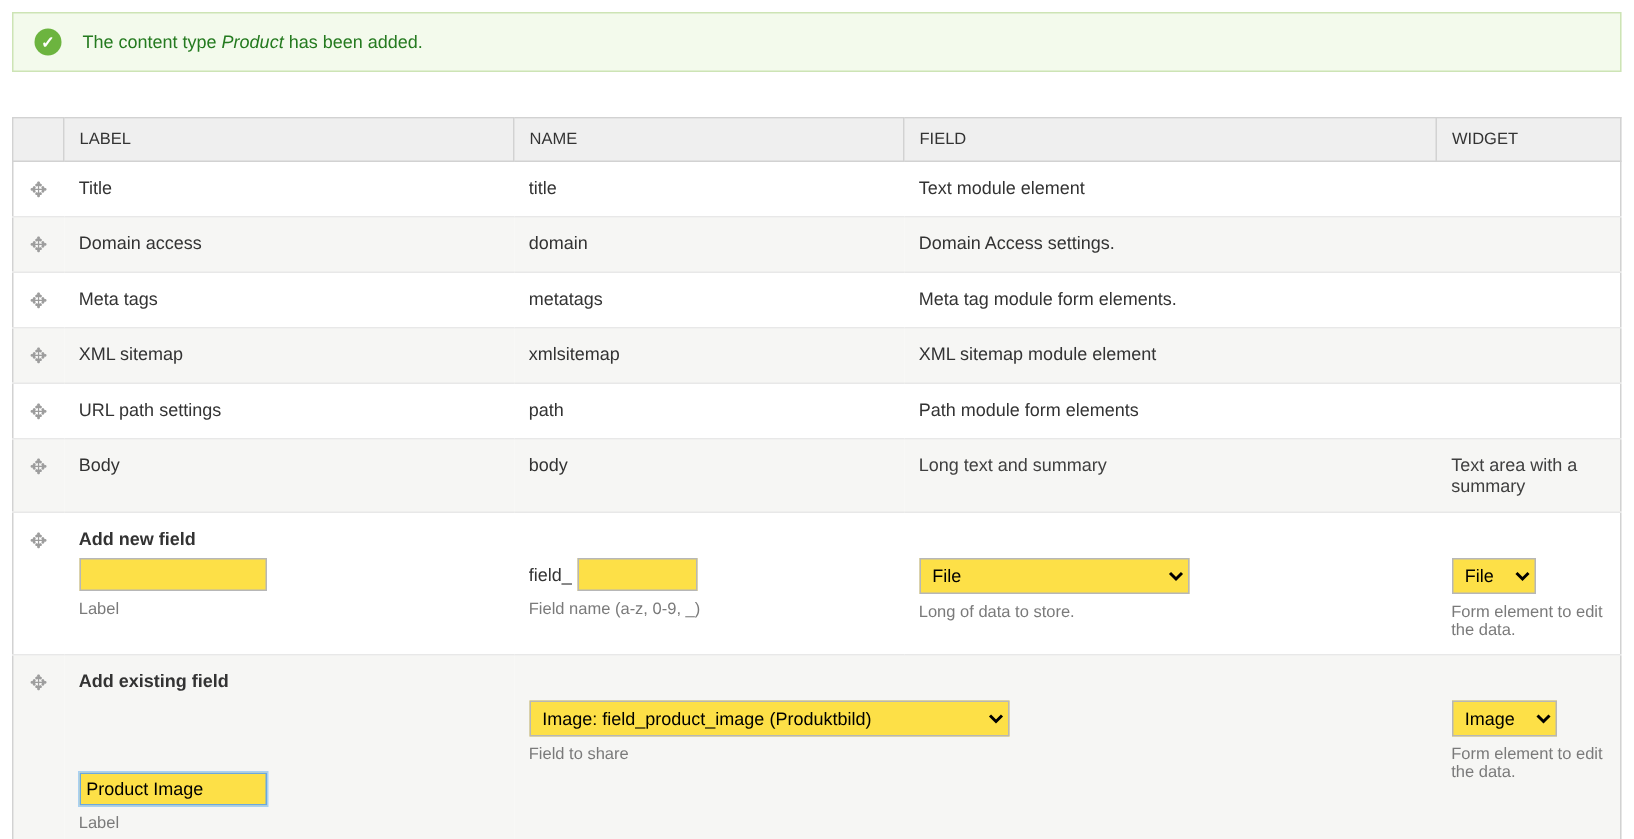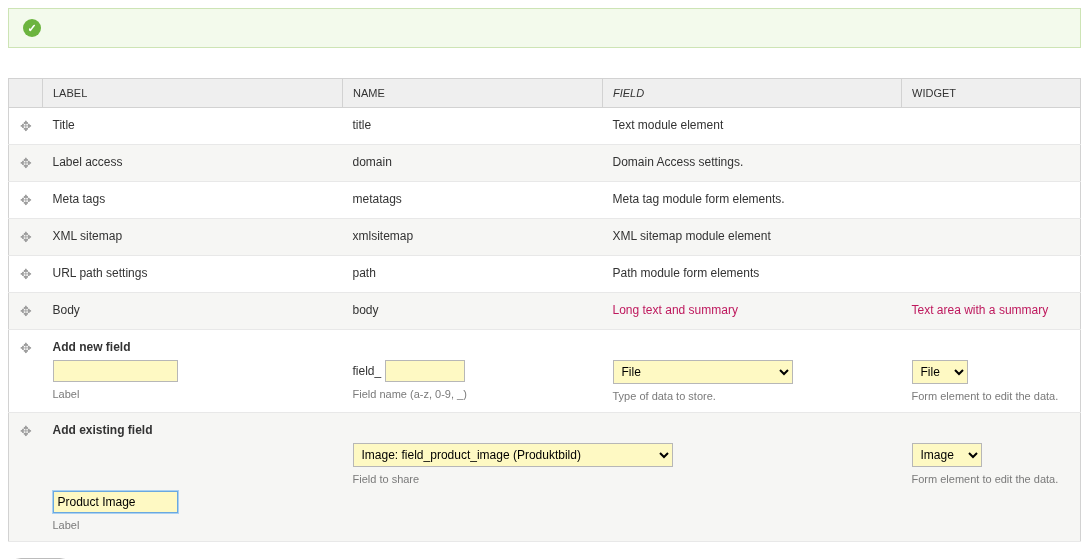--- a/index.html
+++ b/index.html
@@ -60,33 +60,33 @@
   table.fields tbody tr.add-existing {
     background: #f6f6f4;
   }
   table.fields tbody td {
     padding: 10px 10px;
     vertical-align: top;
     font-size: 12px;
   }
   .drag-cell { width: 34px; text-align: center; color: #9d9d9d; }
   .drag-handle { cursor: move; font-size: 14px; color: #9d9d9d; user-select: none; }
-  a.link { color: #be185d; text-decoration: none; }
+  a.link { color: #404040; text-decoration: none; }
   .col-label { width: 300px; }
   .col-name  { width: 260px; }
-  .col-field { width: 299px; font-style: italic; }
+  .col-field { width: 355px; }
   .col-widget{ }
   .section-head { font-weight: bold; margin-bottom: 6px; }
   .help { font-size: 11px; color: #7a7a7a; margin-top: 6px; }
   input[type="text"], select {
     font-family: inherit;
     font-size: 12px;
     padding: 3px 4px;
     border: 1px solid #b7b7b7;
-    background: #fef9c3;
+    background: #fde047;
   }
   input.label-input { width: 125px; }
   input.label-input.focused { border-color: #6aa8e0; outline: 1px solid #aad1f1; margin-top: 48px; }
   input.name-input { width: 80px; }
   .field-prefix { font-size: 12px; }
   select.type-select { width: 180px; }
   select.widget-select { width: 56px; }
   select.widget-select-img { width: 70px; }
   select.share-select { width: 320px; }
   .save-row { margin-top: 16px; }
@@ -99,20 +99,23 @@
     font-size: 12px;
     color: #454545;
     cursor: pointer;
   }
 </style>
 </head>
 <body>
 
 <div class="status-msg">
   <span class="check-icon">✓</span>
+  <span>
+    <span>The content type </span><em>Product</em><span> has been added.</span>
+  </span>
 </div>
 
 <table class="fields">
   <thead>
     <tr>
       <th class="drag-cell"></th>
       <th class="col-label">LABEL</th>
       <th class="col-name">NAME</th>
       <th class="col-field">FIELD</th>
       <th class="col-widget">WIDGET</th>
@@ -122,21 +125,21 @@
 
     <tr>
       <td class="drag-cell"><span class="drag-handle">✥</span></td>
       <td>Title</td>
       <td>title</td>
       <td>Text module element</td>
       <td></td>
     </tr>
     <tr>
       <td class="drag-cell"><span class="drag-handle">✥</span></td>
-      <td>Label access</td>
+      <td>Domain access</td>
       <td>domain</td>
       <td>Domain Access settings.</td>
       <td></td>
     </tr>
     <tr>
       <td class="drag-cell"><span class="drag-handle">✥</span></td>
       <td>Meta tags</td>
       <td>metatags</td>
       <td>Meta tag module form elements.</td>
       <td></td>
@@ -175,21 +178,21 @@
         <div class="section-head">&nbsp;</div>
         <span class="field-prefix">field_</span>
         <input type="text" class="name-input" value="" style="">
         <div class="help">Field name (a-z, 0-9, _)</div>
       </td>
       <td>
         <div class="section-head">&nbsp;</div>
         <select class="type-select">
           <option>File</option>
         </select>
-        <div class="help">Type of data to store.</div>
+        <div class="help">Long of data to store.</div>
       </td>
       <td>
         <div class="section-head">&nbsp;</div>
         <select class="widget-select">
           <option>File</option>
         </select>
         <div class="help">Form element to edit the data.</div>
       </td>
     </tr>
 

